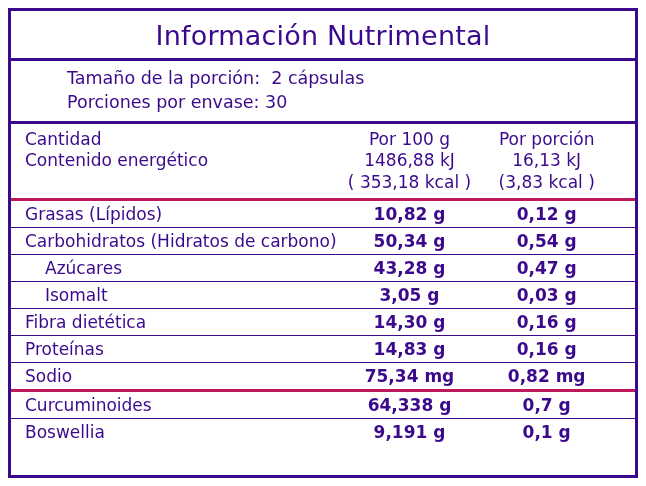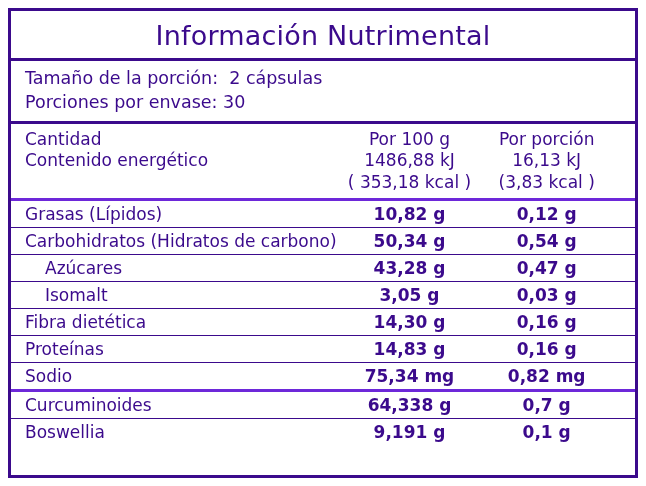--- a/index.html
+++ b/index.html
@@ -35,20 +35,21 @@
     border-top: 3px solid #3b0a8c;
     width: 100%;
   }
   .serving {
     padding: 6px 0 7px 14px;
     font-size: 17.5px;
     line-height: 1.35;
   }
   .serving div {
     white-space: pre;
+    margin-left: 42px;
   }
   table {
     width: 100%;
     border-collapse: collapse;
     font-size: 17px;
   }
   td {
     padding: 0;
     vertical-align: top;
   }
@@ -59,21 +60,21 @@
   .hdr-row2 td { padding-top: 1px; padding-bottom: 1px;}
   .hdr-row3 td { padding-top: 1px; padding-bottom: 6px; }
   .data-row td {
     padding-top: 3px;
     padding-bottom: 3px;
   }
   .sep td {
     border-top: 1.5px solid #3b0a8c;
   }
   .sep-thick td {
-    border-top: 3px solid #6d28d9;
+    border-top: 3px solid #be185d;
   }
   .indent { padding-left: 34px; }
   .num { text-align: center; font-weight: bold; }
 </style>
 </head>
 <body>
 
 <div class="panel">
 
   <div class="title">Información Nutrimental</div>

